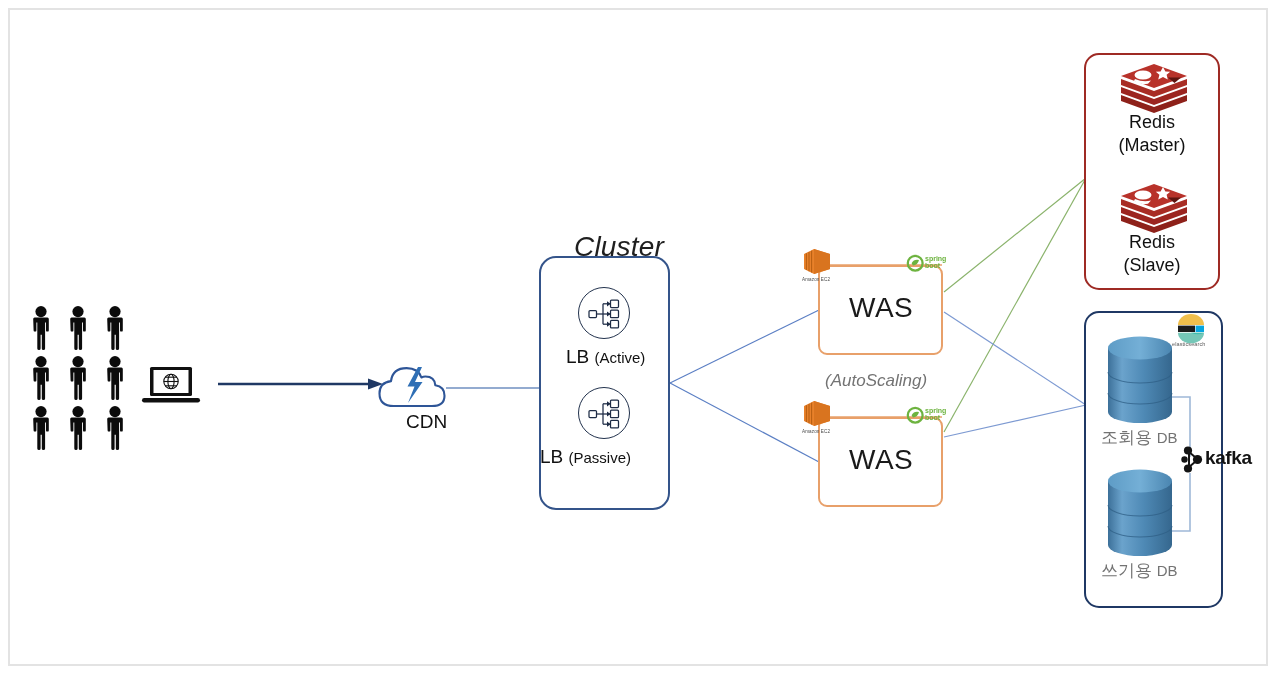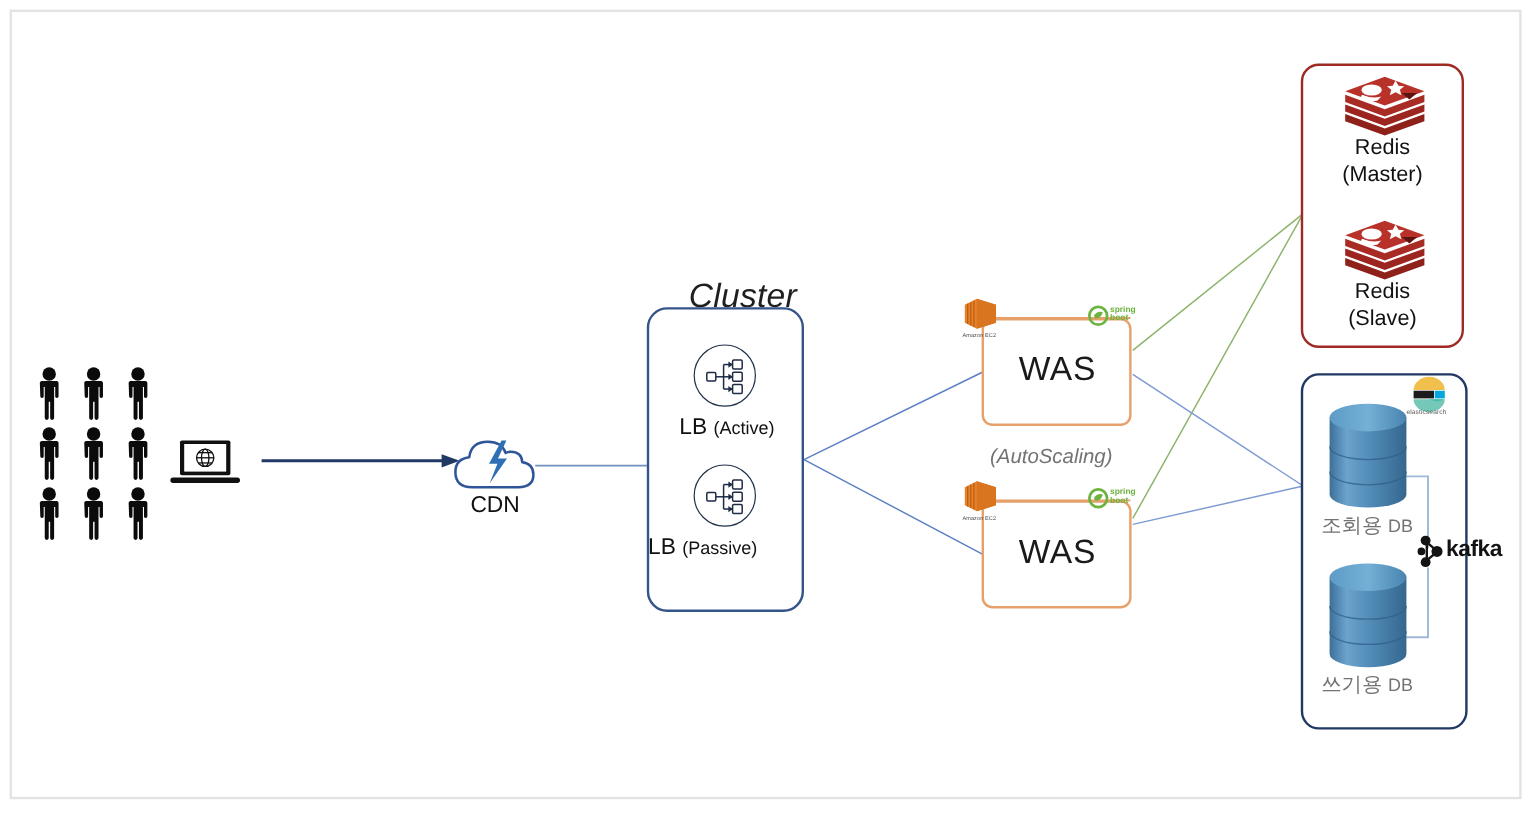--- a/index.html
+++ b/index.html
@@ -21,21 +21,21 @@
   svg{overflow:visible;}
 
   
   .lbl{position:absolute;color:#111;white-space:nowrap;}
   .cluster-title{
     font-size:28px;font-style:italic;color:#1f1f1f;
     letter-spacing:.2px;
   }
   .lb-label{font-size:19px;color:#111;}
   .lb-label .paren{font-size:15px;}
-  .cdn-label{font-size:19px;color:#111;}
+  .cdn-label{font-size:19px;color:#111;margin-left:14px;}
   .was-text{
     font-size:28px;color:#1a1a1a;letter-spacing:.5px;
   }
   .autoscale{
     font-size:17px;font-style:italic;color:#737373;
   }
   .redis-label{font-size:18px;color:#111;text-align:center;line-height:1.27;}
   .db-label{font-size:17px;color:#737373;white-space:nowrap;}
   .db-label .en{font-size:15px;}
   .es-cap{font-size:5.5px;color:#5a5a5a;letter-spacing:.1px;}

